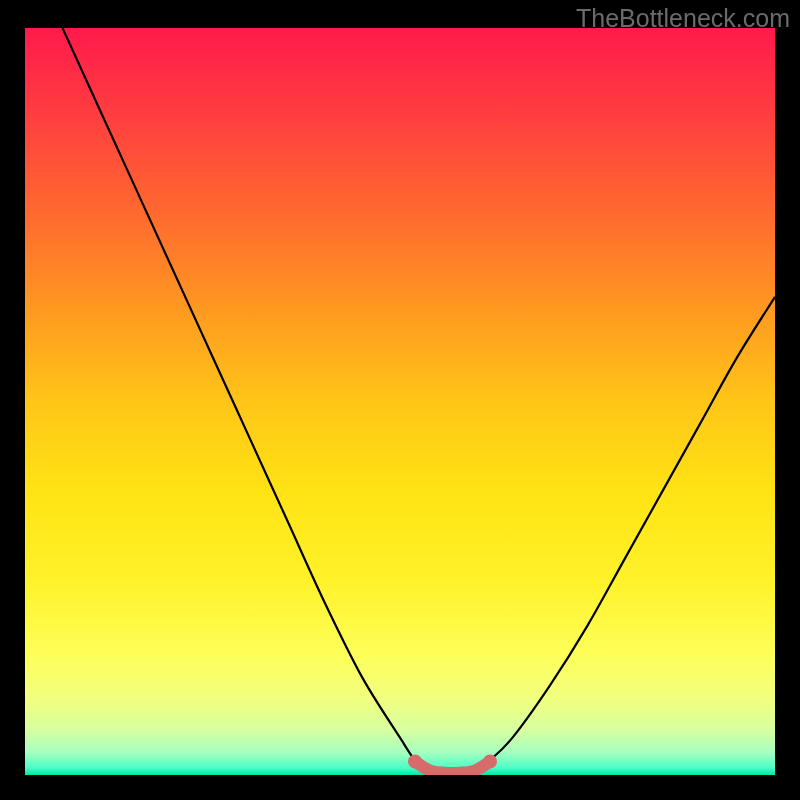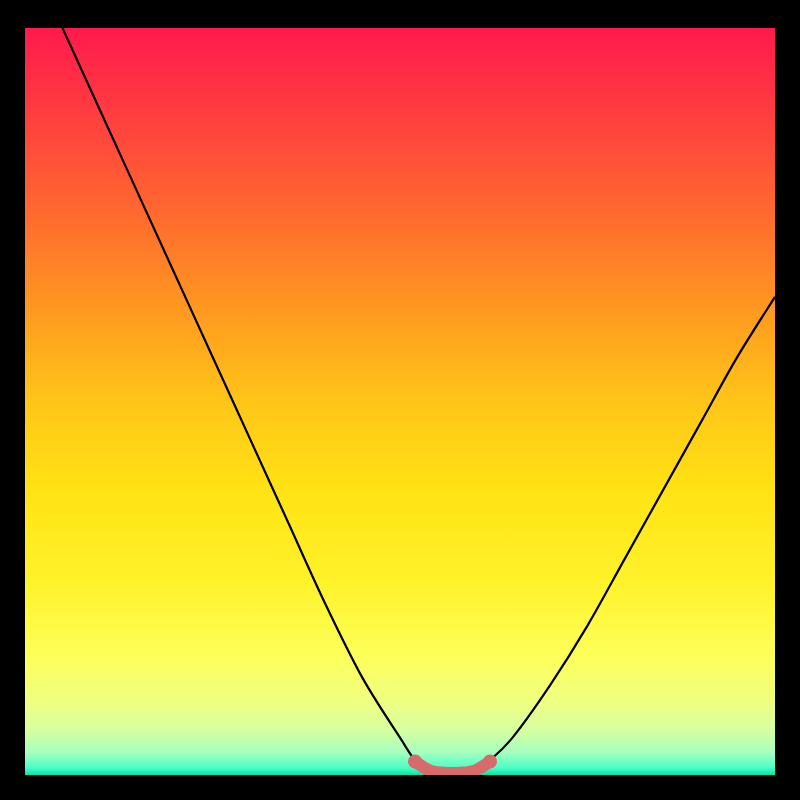--- a/index.html
+++ b/index.html
@@ -56,20 +56,21 @@
     top: 0;
     width: 750px;
     height: 747px;
   }
 </style>
 </head>
 <body>
 
 <div class="frame">
 
+  <div class="watermark">TheBottleneck.com</div>
 
   <div class="plot">
     <svg class="curve" viewBox="0 0 750 747" preserveAspectRatio="none">
       <path fill="none" stroke="#000" stroke-width="2.2" d="M 37.5 0 C 43.75 13.694999999999993 62.5 54.77999999999996 75 82.16999999999996 C 87.5 109.55999999999996 100 136.95000000000002 112.5 164.34000000000003 C 125 191.73000000000005 137.5 219.12 150 246.51 C 162.5 273.9 175 301.28999999999996 187.5 328.67999999999995 C 200 356.06999999999994 212.5 383.46 225 410.84999999999997 C 237.5 438.23999999999995 250 465.63 262.5 493.02 C 275 520.41 287.5 549.0450000000001 300 575.19 C 312.5 601.335 325 627.48 337.5 649.89 C 350 672.3 366.25 695.9549999999999 375 709.65 C 383.75 723.345 385 726.4575 390 732.06 C 395 737.6624999999999 400 741.024 405 743.265 C 410 745.506 415.00000000000006 745.1324999999999 420.00000000000006 745.506 C 425.00000000000006 745.8795 429.99999999999994 745.8795 434.99999999999994 745.506 C 439.99999999999994 745.1324999999999 445 745.506 450 743.265 C 455 741.024 458.75 737.6624999999999 465 732.06 C 471.25 726.4575 477.5 722.0999999999999 487.5 709.65 C 497.5 697.2 512.5 676.035 525 657.36 C 537.5 638.6850000000001 550 618.765 562.5 597.6 C 575 576.4350000000001 587.5 552.78 600 530.37 C 612.5 507.96 625 485.54999999999995 637.5 463.14 C 650 440.73 662.5 418.32000000000005 675 395.91 C 687.5 373.5 700 349.84499999999997 712.5 328.67999999999995 C 725 307.51499999999993 743.75 278.88 750 268.92"></path>
       <path fill="none" stroke="#d86a6a" stroke-width="12" stroke-linecap="round" stroke-linejoin="round" d="M 390 733.554 C 392.5 735.048 400 740.6505 405 742.518 C 410 744.3855000000001 415.00000000000006 744.3855 420.00000000000006 744.759 C 425.00000000000006 745.1325 429.99999999999994 745.1325 434.99999999999994 744.759 C 439.99999999999994 744.3855 445 744.3855000000001 450 742.518 C 455 740.6505 462.5 735.048 465 733.554"></path>
       <circle r="7" fill="#d86a6a" cx="390" cy="733.554"></circle>
       <circle r="7" fill="#d86a6a" cx="465" cy="733.554"></circle>
     </svg>
   </div>
 

